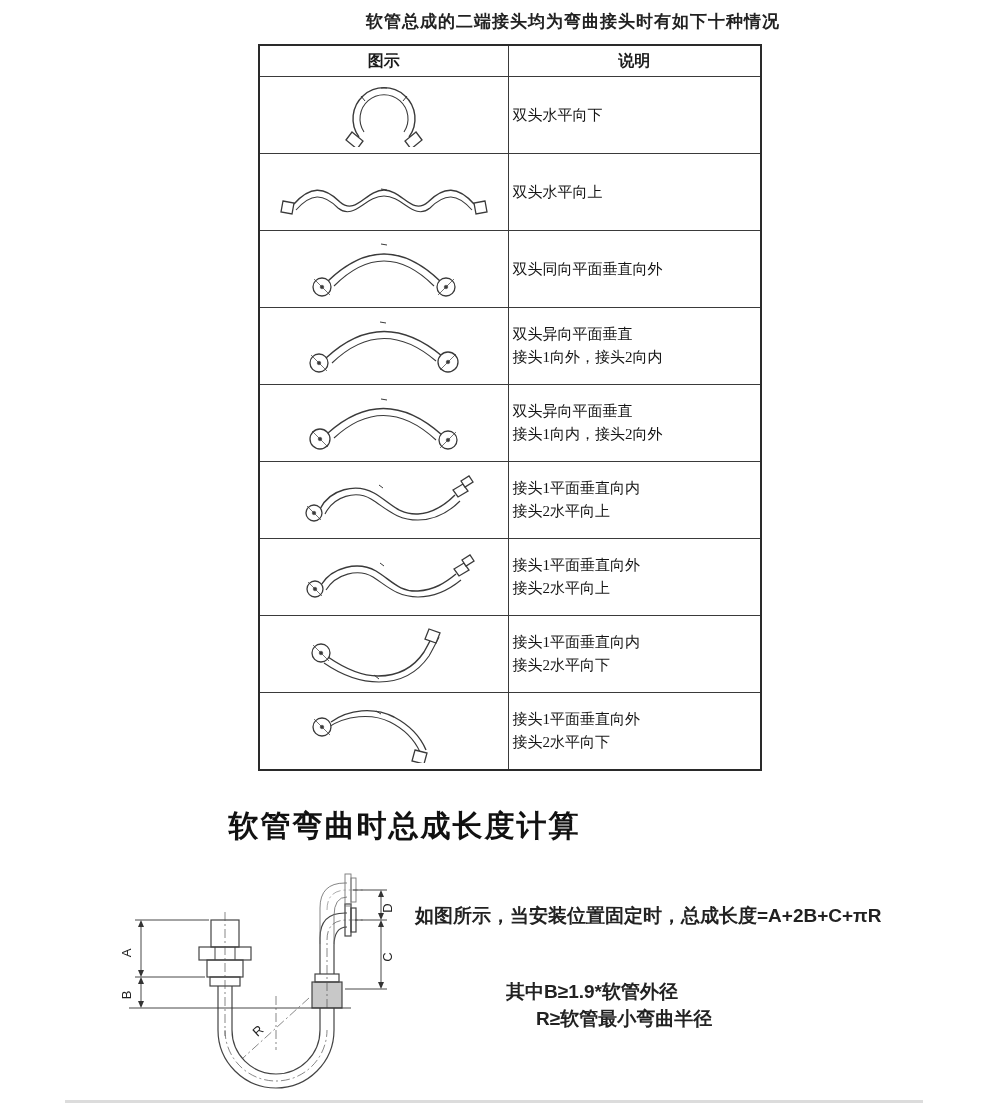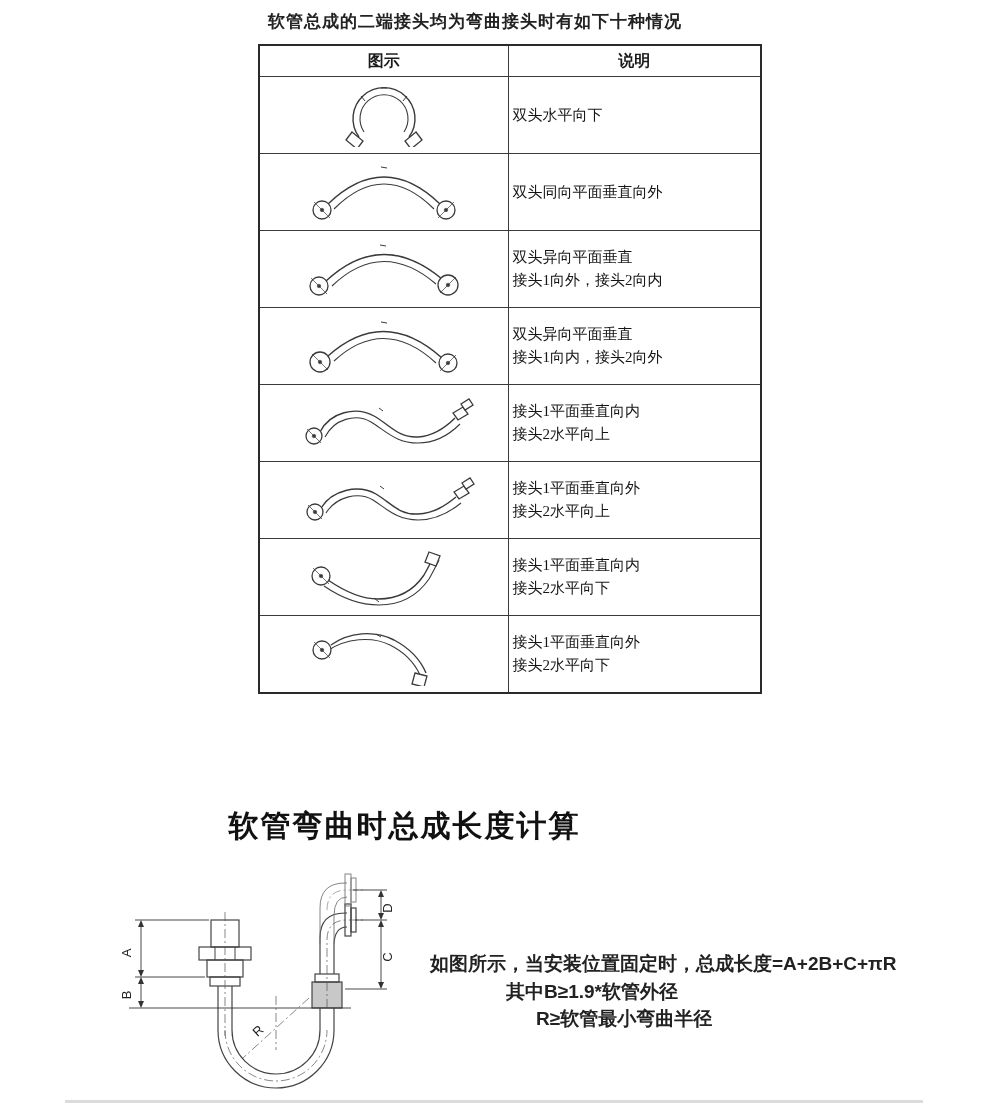--- a/index.html
+++ b/index.html
@@ -2,21 +2,21 @@
 <html><head>
 <meta charset="utf-8">
 <style>
   html,body{margin:0;padding:0;}
   body{
     width:993px;height:1106px;background:#ffffff;position:relative;
     font-family:"Liberation Sans","DejaVu Sans",sans-serif;color:#1c1c1c;
     overflow:hidden;
   }
   .page-title{
-    position:absolute;left:170px;top:10px;width:610px;text-align:center;
+    position:absolute;left:170px;top:10px;width:610px;text-align:right;
     font-size:17px;font-weight:600;letter-spacing:1px;color:#222;
   }
   table.hose-table{
     position:absolute;left:258px;top:44px;width:502px;
     border-collapse:collapse;table-layout:fixed;
     border:2px solid #2a2a2a;
   }
   table.hose-table col.c-art{width:249px;}
   table.hose-table col.c-desc{width:253px;}
   table.hose-table th{
@@ -29,21 +29,21 @@
   td.cell-art svg{display:block;margin:0 auto;width:240px;height:64px;}
   td.cell-desc{padding-left:36px;font-size:15px;color:#151515;}
   .desc-line{line-height:23px;}
   .section-title{
     position:absolute;left:0;top:806px;width:809px;text-align:center;
     font-size:30px;font-weight:900;letter-spacing:2px;color:#111;
   }
   svg.diagram{position:absolute;left:95px;top:858px;width:320px;height:240px;}
   .notes{position:absolute;left:415px;top:903px;width:520px;height:140px;}
   .note-line{position:absolute;font-size:19px;font-weight:600;color:#222;white-space:nowrap;}
-  .note-1{top:0;left:15px;margin-top:48px;}
+  .note-1{top:0;left:0;}
   .note-2{top:28px;left:91px;}
   .note-3{top:76px;left:91px;}
   .note-4{top:103px;left:121px;}
   .bottom-rule{
     position:absolute;left:65px;top:1100px;width:858px;height:3px;
     background:#dcdcdc;
   }
 </style>
 </head>
 <body>
@@ -70,20 +70,34 @@
             <path d="M88 49 l11 9 -6 8 -11 -9 z" fill="#fff" stroke="#3a3a3a" stroke-width="1.3"></path>
             <path d="M152 49 l-11 9 6 8 11 -9 z" fill="#fff" stroke="#3a3a3a" stroke-width="1.3"></path>
             <path d="M117 5 l6 0 M97 13 l4 5 M143 13 l-4 5" fill="none" stroke="#3a3a3a" stroke-width="1"></path>
           </svg>
     </td>
     <td class="cell-desc">
           <div class="desc-line">双头水平向下</div>
         </td>
   </tr>
 
+  <tr>
+    <td class="cell-art">
+      <svg class="hose-svg" viewBox="0 0 240 64">
+            <path d="M30 44 C46 26 60 26 76 42 C92 56 102 30 120 30 C138 30 148 56 164 42 C180 26 194 26 210 44" fill="none" stroke="#3a3a3a" stroke-width="1.4"></path>
+            <path d="M32 50 C47 33 59 33 74 48 C90 61 101 36 120 36 C139 36 150 61 166 48 C181 33 193 33 208 50" fill="none" stroke="#3a3a3a" stroke-width="1.1"></path>
+            <path d="M19 41 l11 2 -2 11 -11 -2 z" fill="#fff" stroke="#3a3a3a" stroke-width="1.3"></path>
+            <path d="M221 41 l-11 2 2 11 11 -2 z" fill="#fff" stroke="#3a3a3a" stroke-width="1.3"></path>
+            <path d="M117 29 l6 1" fill="none" stroke="#3a3a3a" stroke-width="1"></path>
+          </svg>
+    </td>
+    <td class="cell-desc">
+          <div class="desc-line">双头水平向上</div>
+        </td>
+  </tr>
 
 
   <tr>
     <td class="cell-art">
       <svg class="hose-svg" viewBox="0 0 240 64">
             <path d="M64 44 Q120 -10 176 44" fill="none" stroke="#3a3a3a" stroke-width="1.4"></path>
             <path d="M70 49 Q120 -1 170 49" fill="none" stroke="#3a3a3a" stroke-width="1.1"></path>
             <circle cx="58" cy="50" r="9" fill="#fff" stroke="#3a3a3a" stroke-width="1.3"></circle>
             <circle cx="58" cy="50" r="1.8" fill="#3a3a3a" stroke="#3a3a3a" stroke-width="0.5"></circle>
             <path d="M50 42 L66 58" fill="none" stroke="#3a3a3a" stroke-width="0.7"></path>

